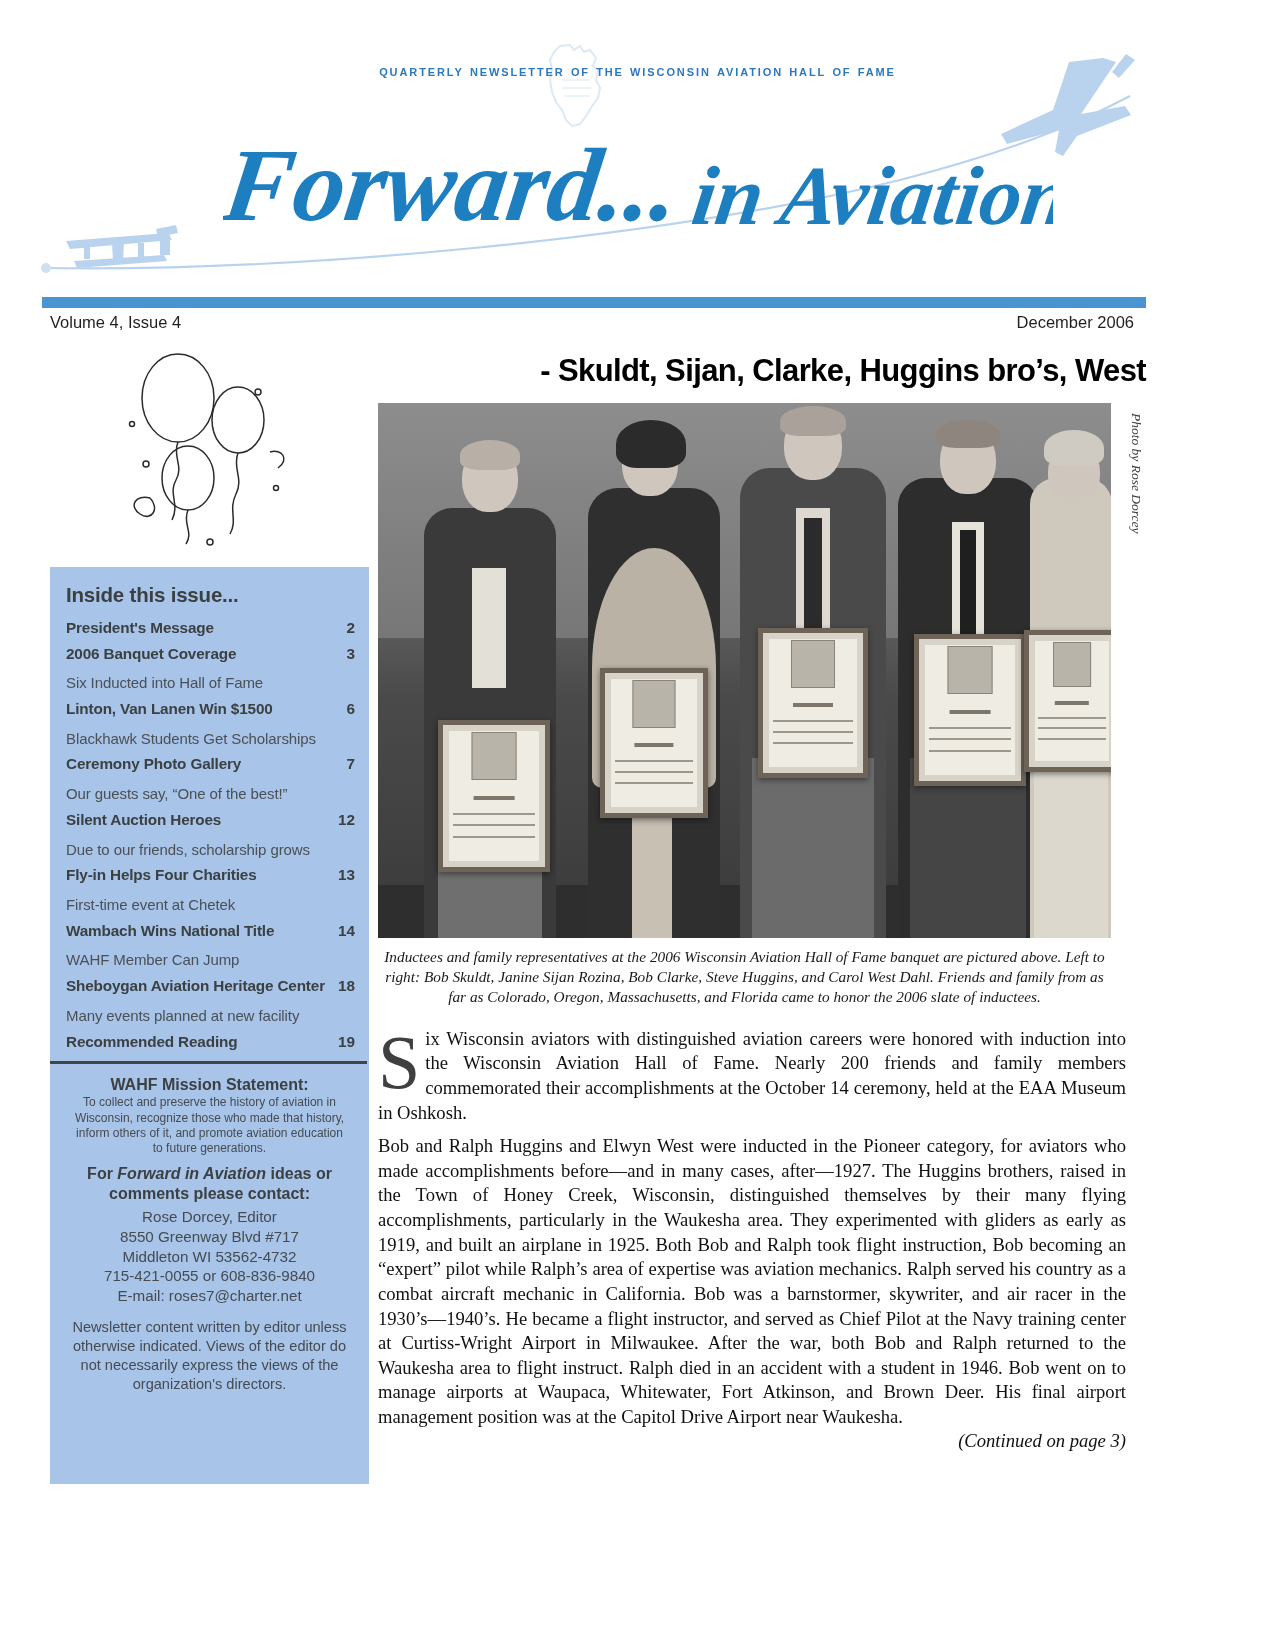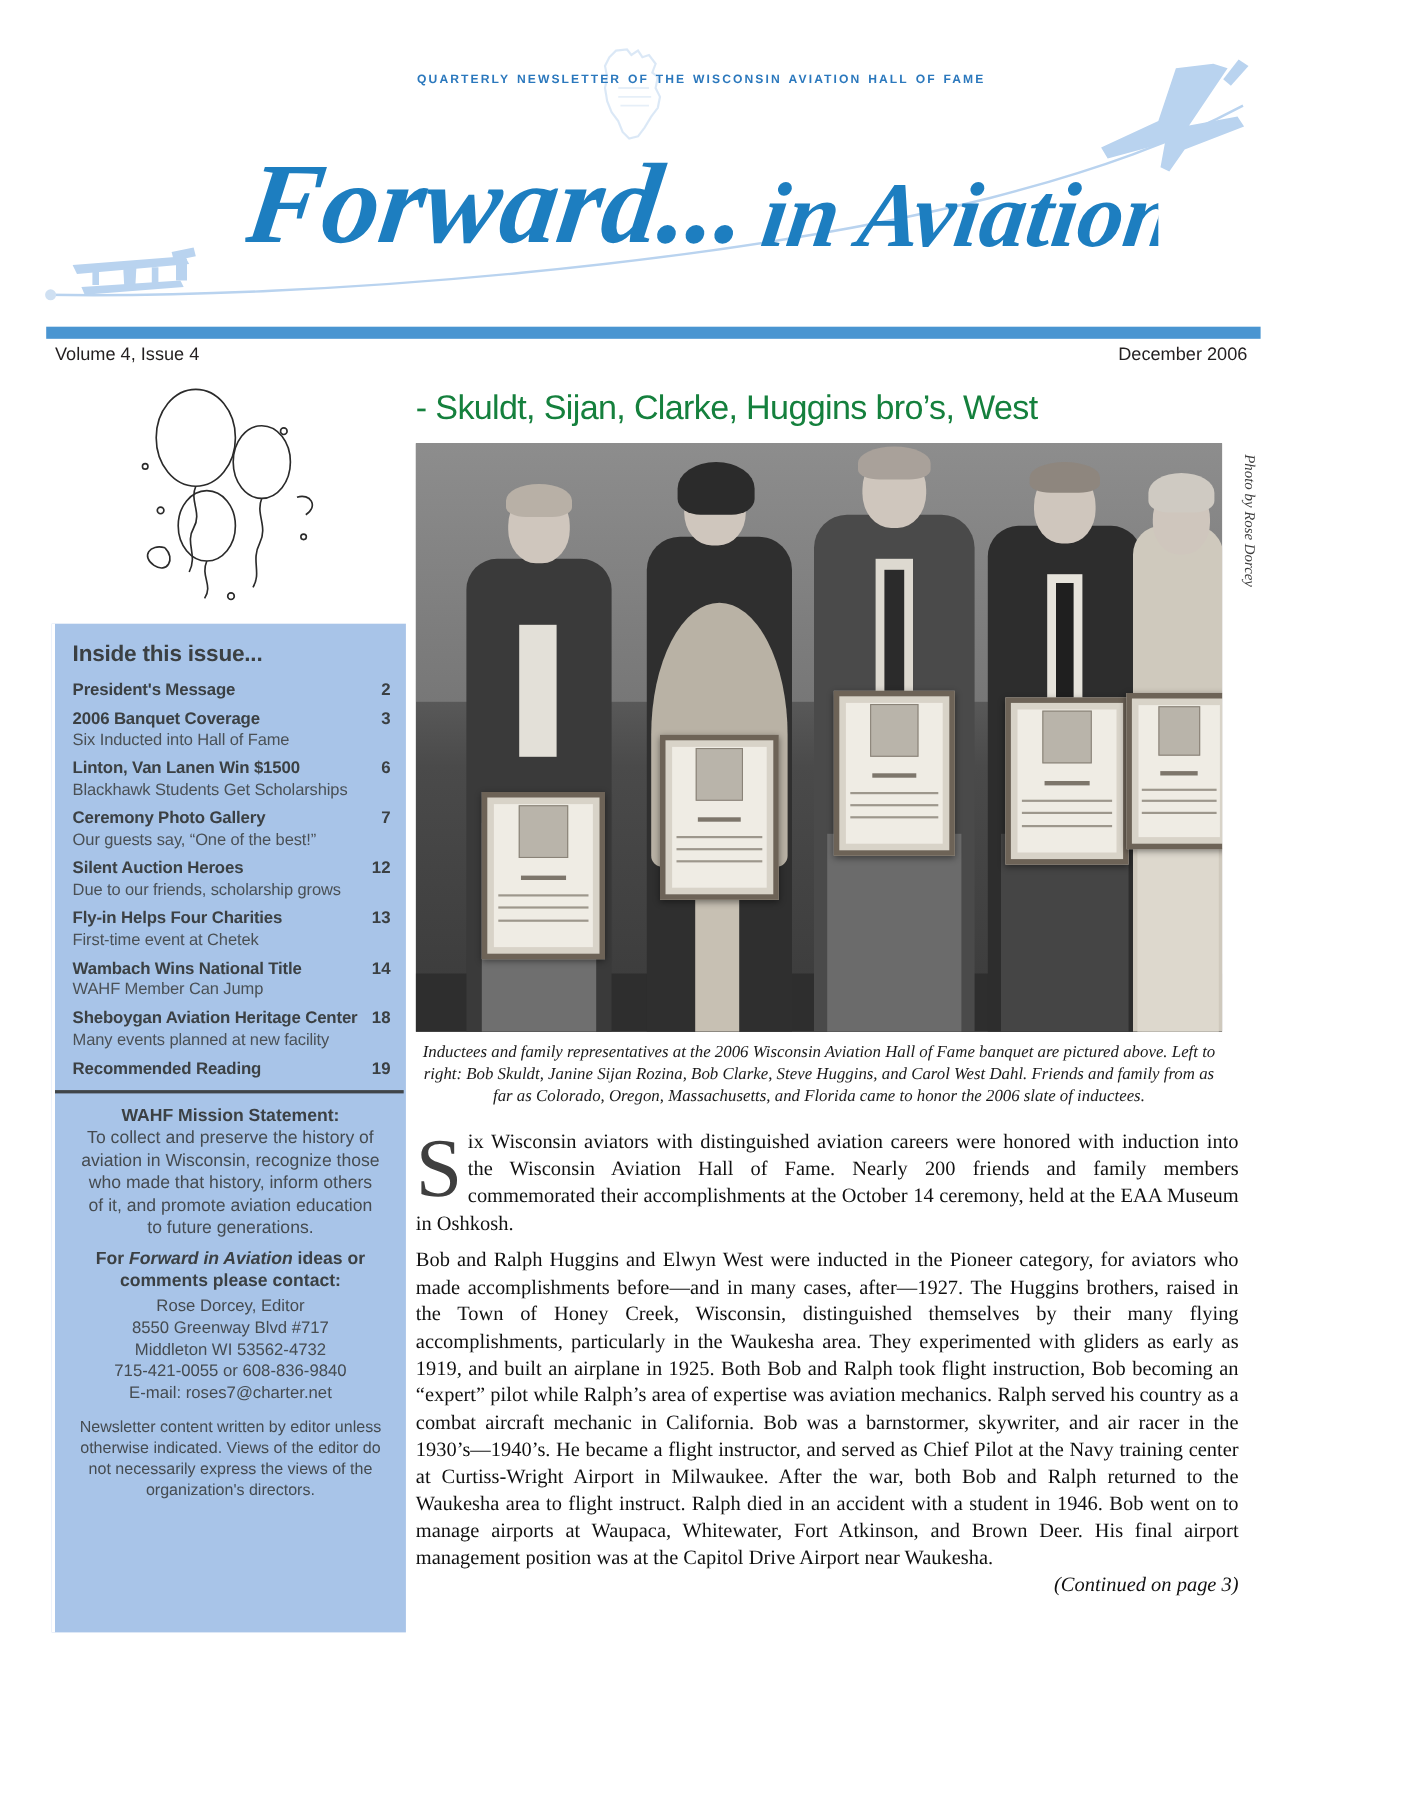--- a/index.html
+++ b/index.html
@@ -123,39 +123,39 @@
     font-weight: bold;
     color: #3b4043;
     flex: 0 0 28px;
     text-align: right;
     padding-left: 4px;
   }
   .toc-sub {
     font-size: 15px;
     color: #4a5055;
     line-height: 1.25;
-    margin-top: 1px;
+    margin-top: 11px;
     letter-spacing: -0.1px;
   }
   .sidebar-divider {
     height: 3px;
     background: #3f4549;
     margin: 10px 2px 0 0;
   }
   .mission {
     padding: 12px 22px 0 22px;
     text-align: center;
     color: #3b4043;
   }
   .mission-head {
     font-size: 16px; font-weight: bold;
     margin-bottom: 1px;
   }
   .mission-body {
-    font-size: 16px;
+    font-size: 12px;
     line-height: 1.28;
     color: #454b50;
   }
   .contact-head {
     font-size: 16px; font-weight: bold;
     line-height: 1.3;
     margin-top: 7px;
     color: #3b4043;
   }
   .contact-head em { font-style: italic; }
@@ -181,25 +181,26 @@
   .headline {
     font-size: 41px;
     font-weight: bold;
     color: #4b4f52;
     letter-spacing: -0.9px;
     line-height: 1.04;
     font-family: "Liberation Sans", sans-serif;
   }
   .subheadline {
     font-size: 31px;
-    font-weight: normal;
-    color: #15803d;
+    font-weight: bold;
+    color: #000000;
     letter-spacing: -0.6px;
     line-height: 1.1;
     margin-top: 2px;
+    text-align: right;
   }
 
   .photo-wrap {
     position: relative;
     margin-top: 15px;
     width: 768px;
   }
   .photo {
     width: 733px;
     height: 535px;

